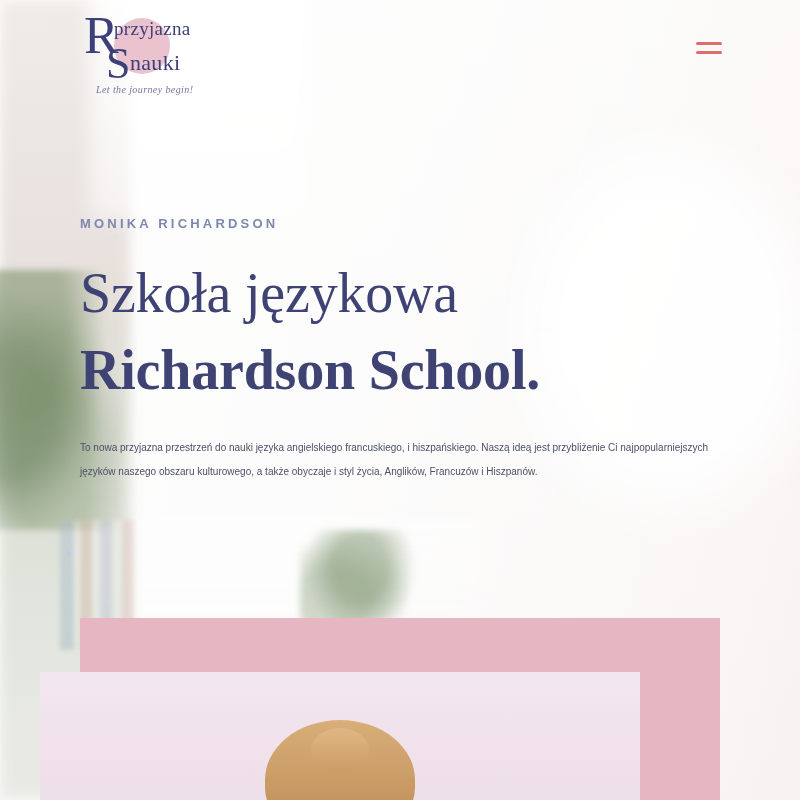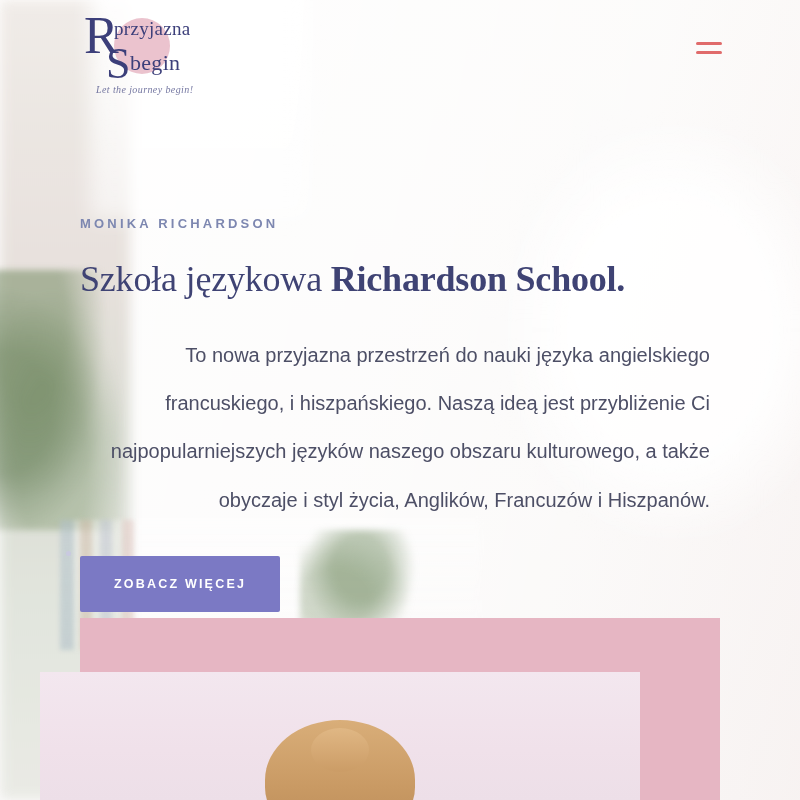--- a/index.html
+++ b/index.html
@@ -176,35 +176,34 @@
   }
   .eyebrow {
     font-size: 13px;
     letter-spacing: 3.2px;
     color: #7d87b0;
     font-weight: 600;
     margin-bottom: 24px;
   }
   .title {
     font-family: "Liberation Serif", serif;
-    font-size: 36px;
+    font-size: 56px;
     line-height: 1.38;
     color: #3f4374;
     font-weight: 400;
     letter-spacing: -0.2px;
   }
   .title .strong { font-weight: 700; }
 
   .paragraph {
     margin-top: 26px;
     width: 630px;
-    font-size: 20px;
+    font-size: 10px;
     line-height: 2.42;
     color: #4d4f66;
-    text-align: right;
   }
 
   .cta {
     display: inline-block;
     margin-top: 32px;
     background: #7b79c4;
     color: #ffffff;
     border: none;
     padding: 21px 34px;
     font-size: 12.5px;
@@ -271,35 +270,34 @@
     <div class="bg-shelf"></div>
     <div class="bg-vase"></div>
   </div>
 
   <div class="header">
     <a class="logo" href="#">
       <span class="logo-circle"></span>
       <span class="logo-r">R</span>
       <span class="logo-word1">przyjazna</span>
       <span class="logo-s">S</span>
-      <span class="logo-word2">begin</span>
+      <span class="logo-word2">nauki</span>
       <span class="logo-tag">Let the journey begin!</span>
     </a>
 
     <button class="menu-toggle" aria-label="Menu">
       <span></span>
       <span></span>
     </button>
   </div>
 
   <div class="hero">
     <div class="eyebrow">MONIKA RICHARDSON</div>
     <h1 class="title"><span>Szkoła językowa </span><span class="strong">Richardson School.</span></h1>
     <p class="paragraph">To nowa przyjazna przestrzeń do nauki języka angielskiego francuskiego, i hiszpańskiego. Naszą ideą jest przybliżenie Ci najpopularniejszych języków naszego obszaru kulturowego, a także obyczaje i styl życia, Anglików, Francuzów i Hiszpanów.</p>
-    <button class="cta">ZOBACZ WIĘCEJ</button>
   </div>
 
   <span class="dot"></span>
 
   <div class="pink-panel"></div>
   <div class="photo-card">
     <div class="photo-hair"></div>
     <div class="photo-bun"></div>
   </div>
 

